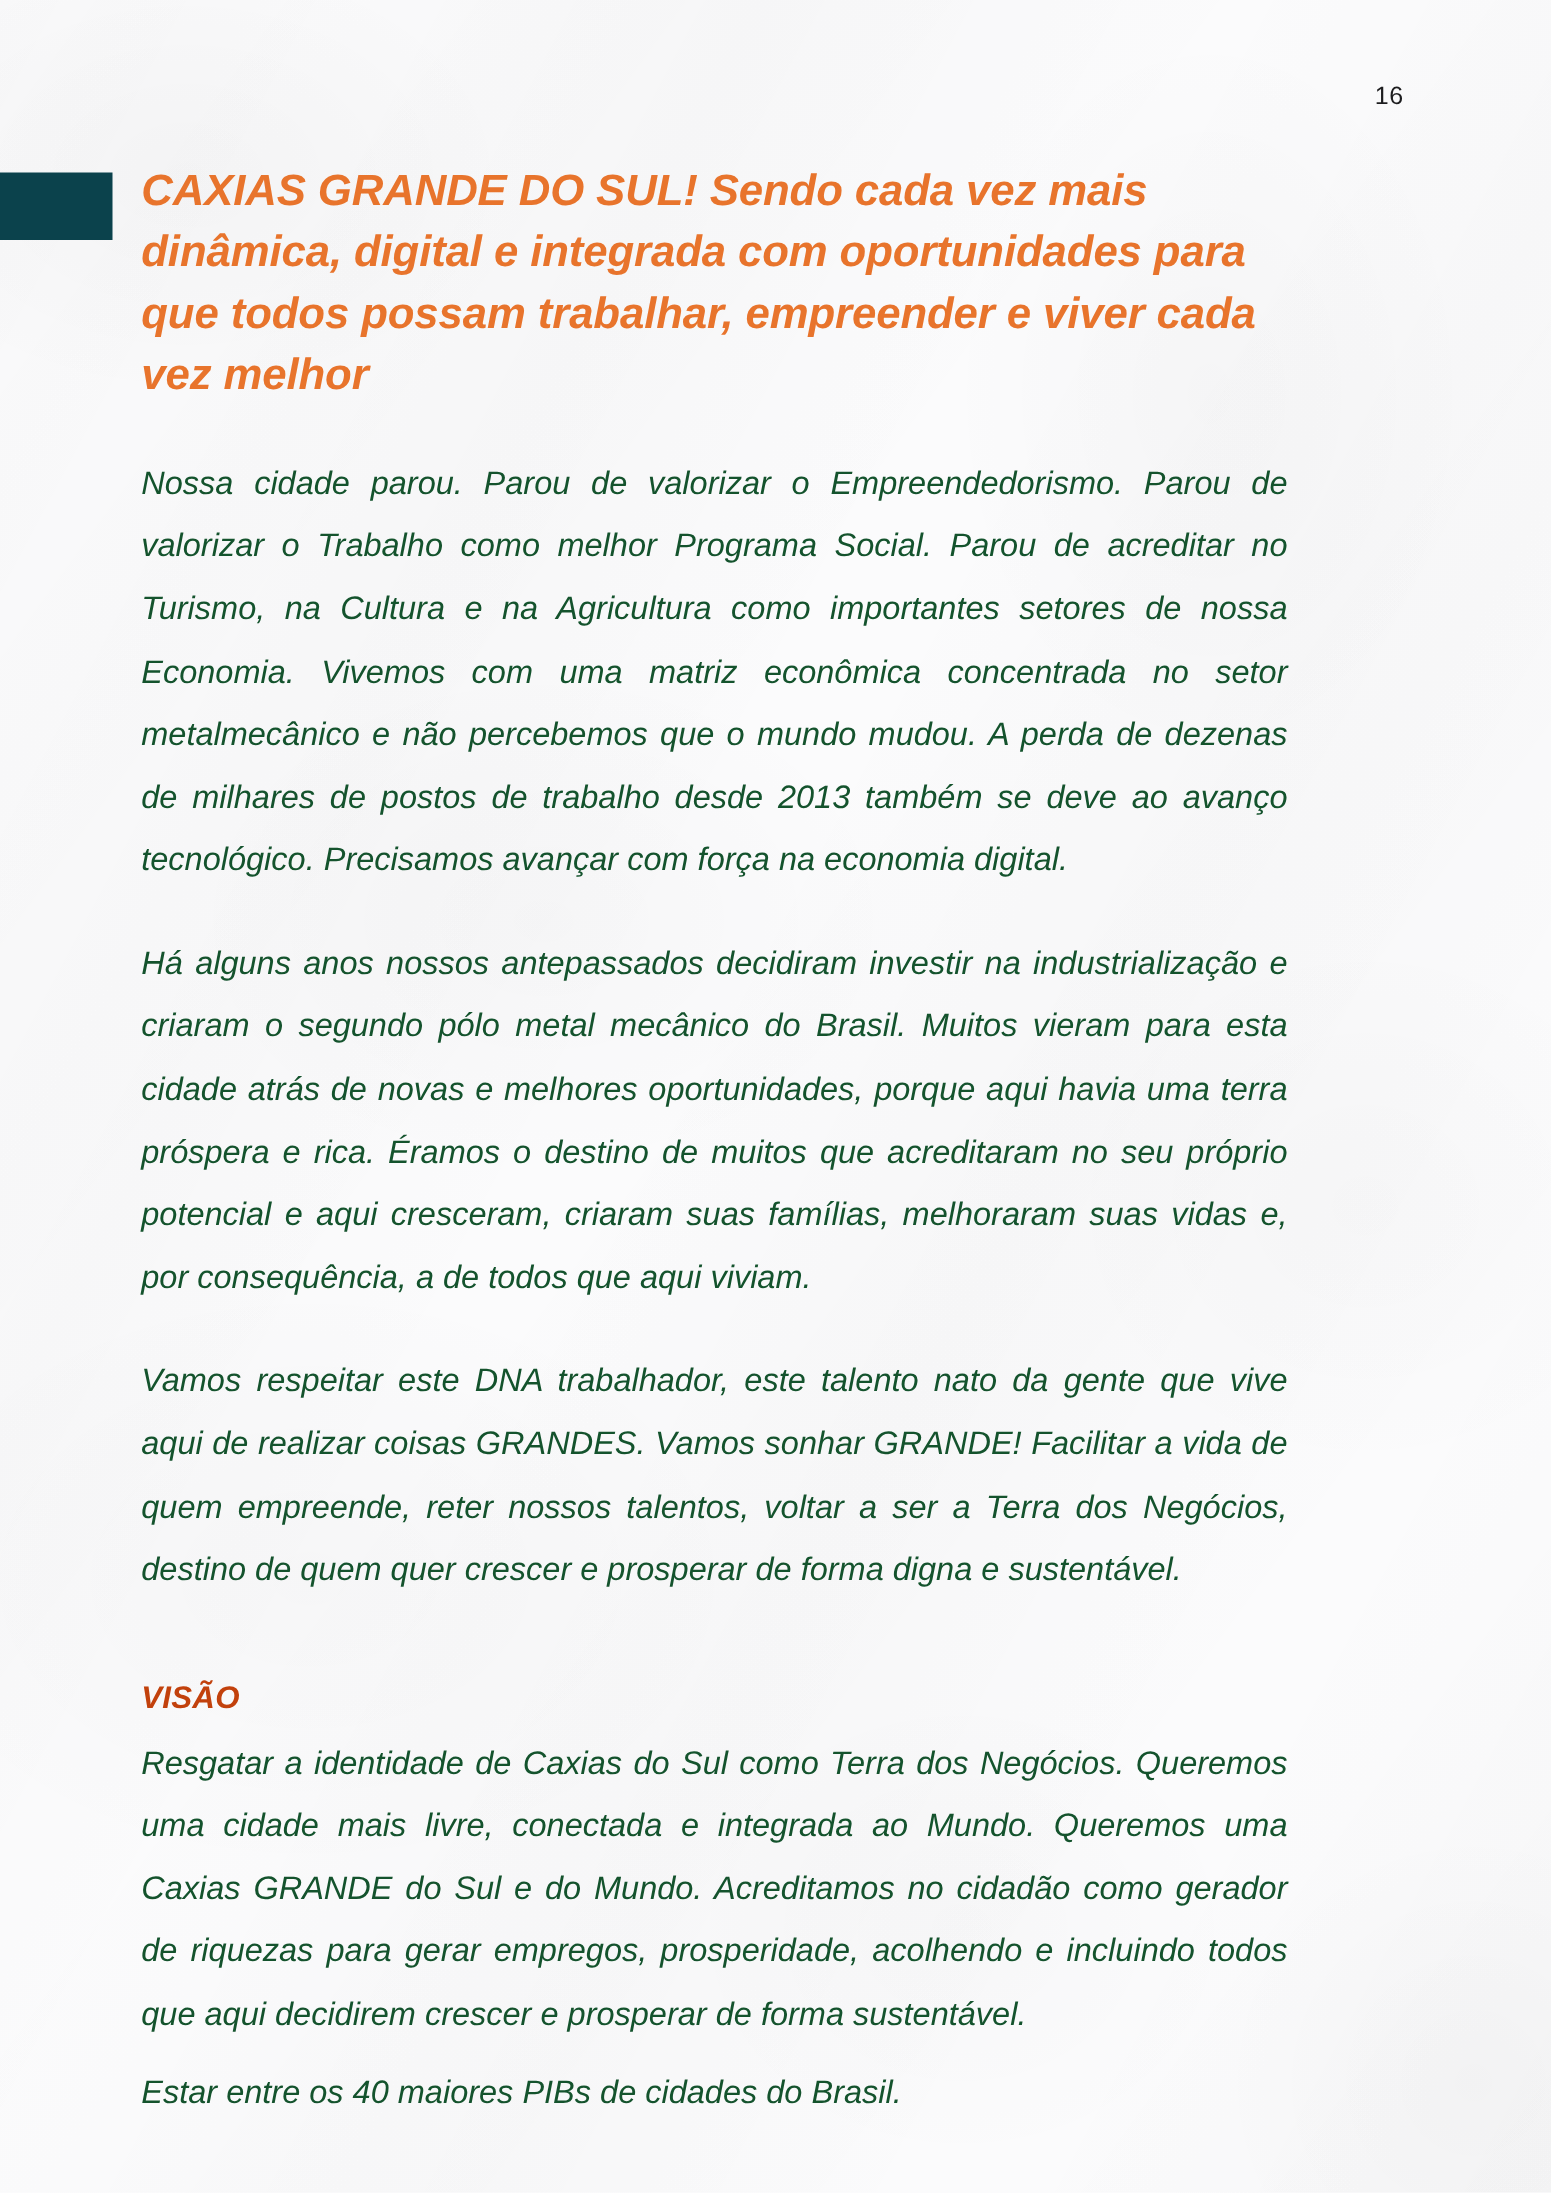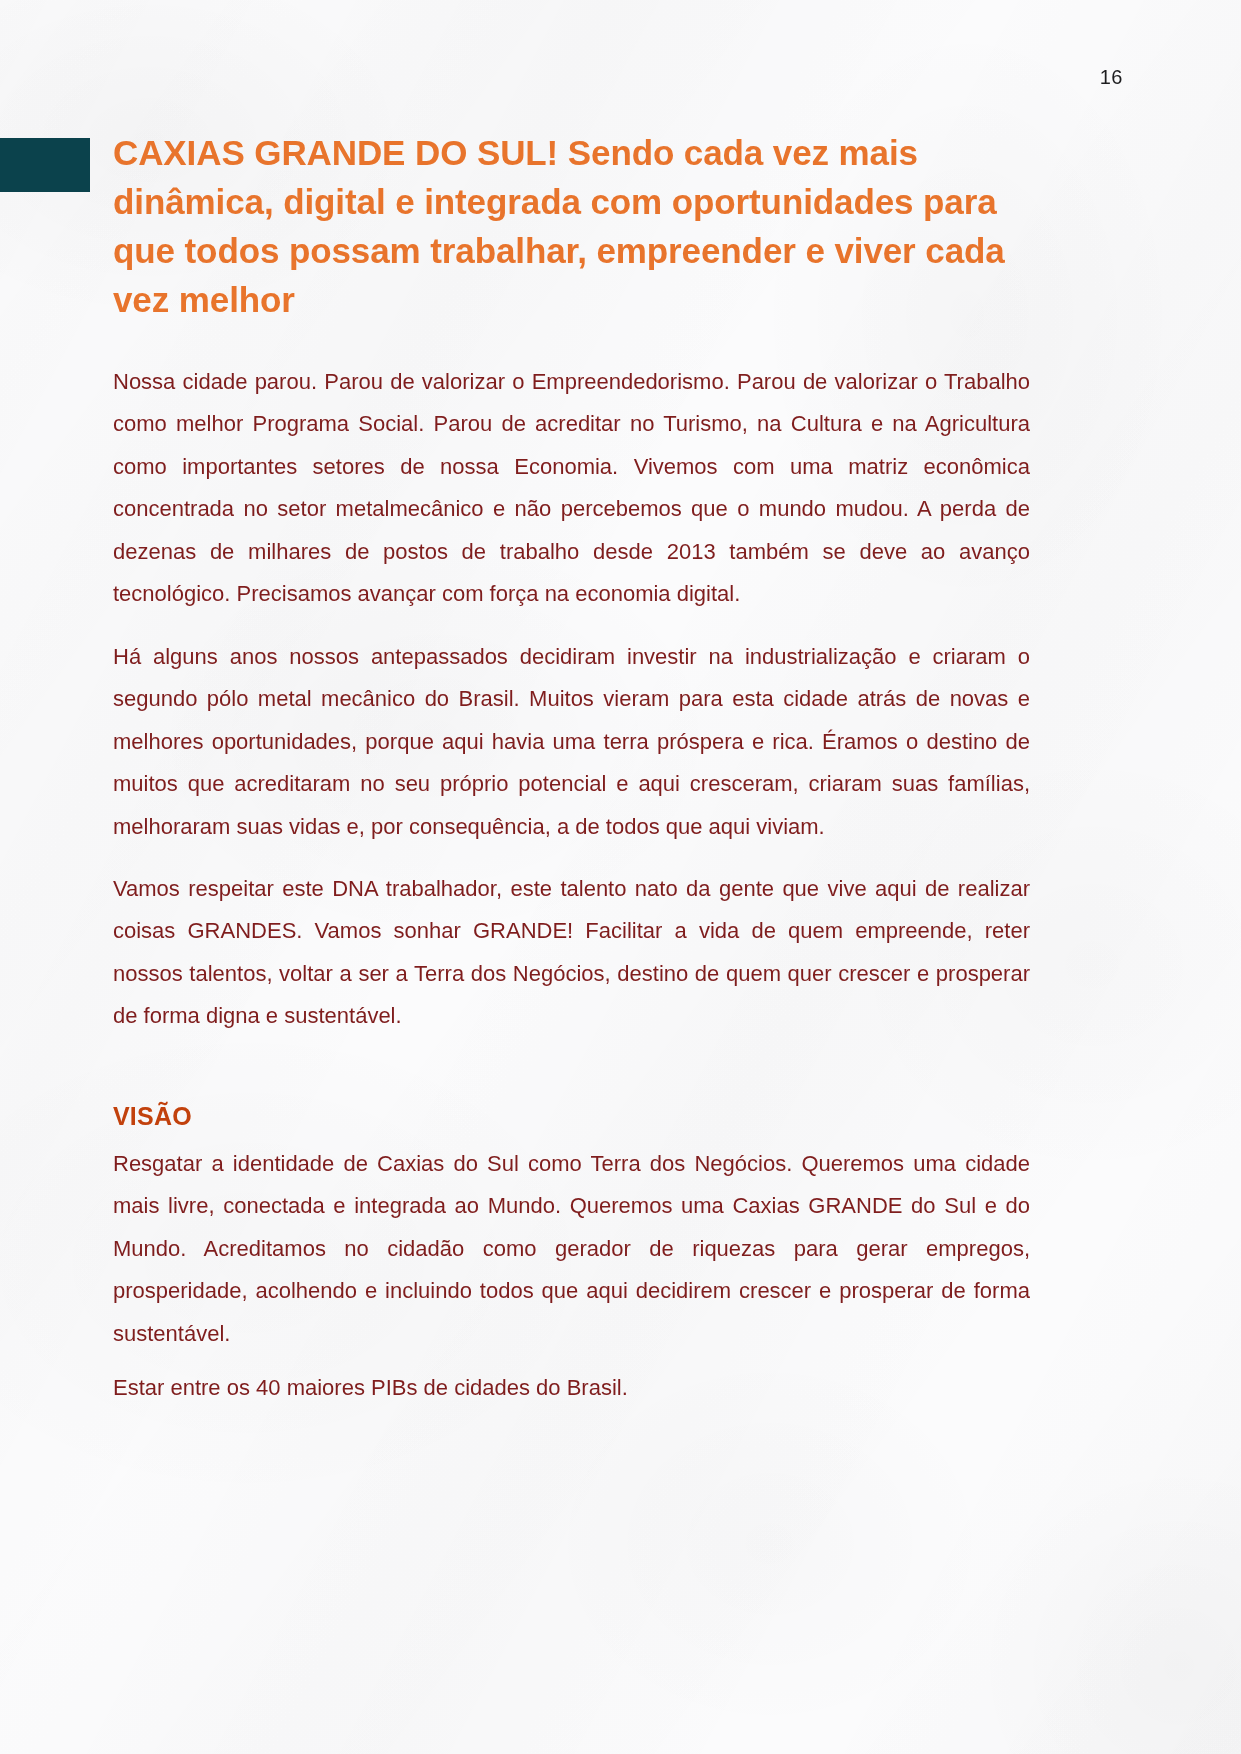--- a/index.html
+++ b/index.html
@@ -57,42 +57,43 @@
     width: 90px;
     height: 54px;
     background: #0b424c;
   }
 
   .content {
     position: absolute;
     left: 113px;
     top: 128px;
     width: 917px;
+    font-style: italic;
   }
 
   .main-title {
     margin: 0;
     font-size: 35px;
     line-height: 1.40;
     font-weight: 700;
     color: #e8742c;
     letter-spacing: -0.1px;
   }
 
   .body-text {
     margin: 0;
-    font-size: 22px;
+    font-size: 26px;
     line-height: 1.93;
-    color: #7f1d1d;
+    color: #14532d;
     text-align: justify;
     font-weight: 400;
   }
 
   .p-gap-first { margin-top: 37px; }
-  .p-gap       { margin-top: 20px; }
+  .p-gap       { margin-top: 33px; }
 
   .section-heading {
     margin: 0;
     font-size: 25px;
     font-weight: 700;
     color: #c2410c;
     letter-spacing: 0.2px;
   }
   .sec-gap-visao { margin-top: 64px; }
   .sec-gap-longo { margin-top: 62px; }

